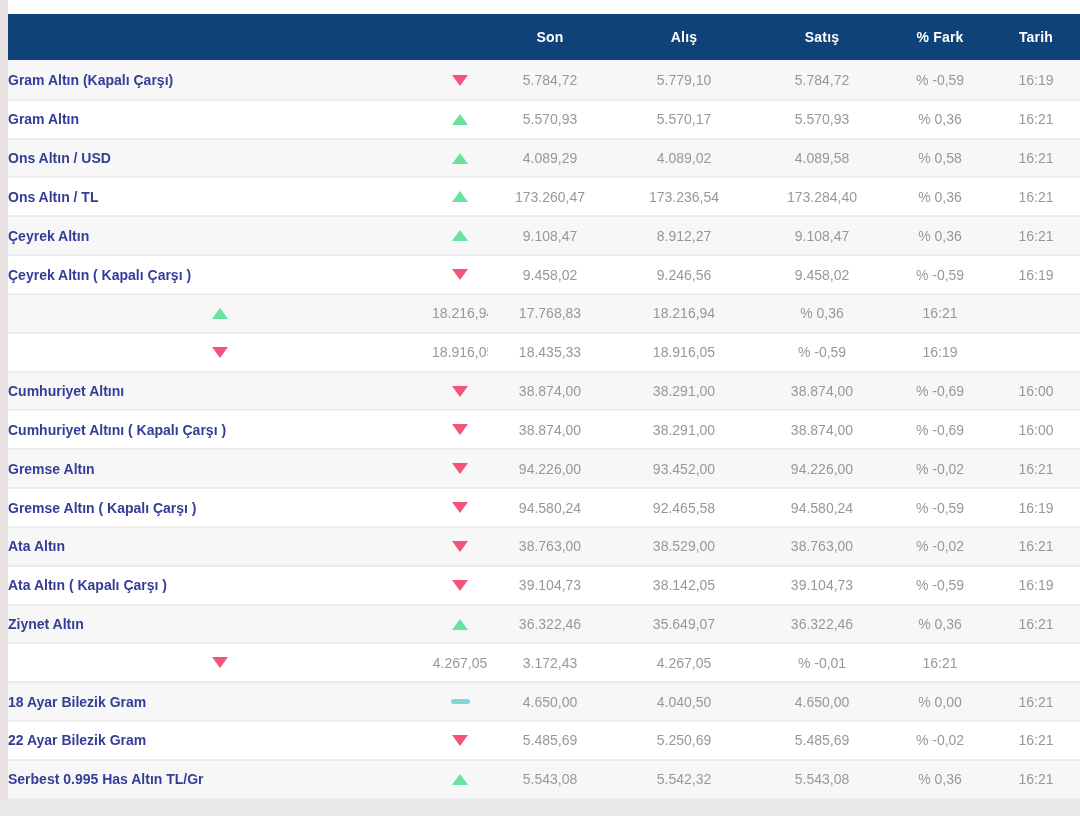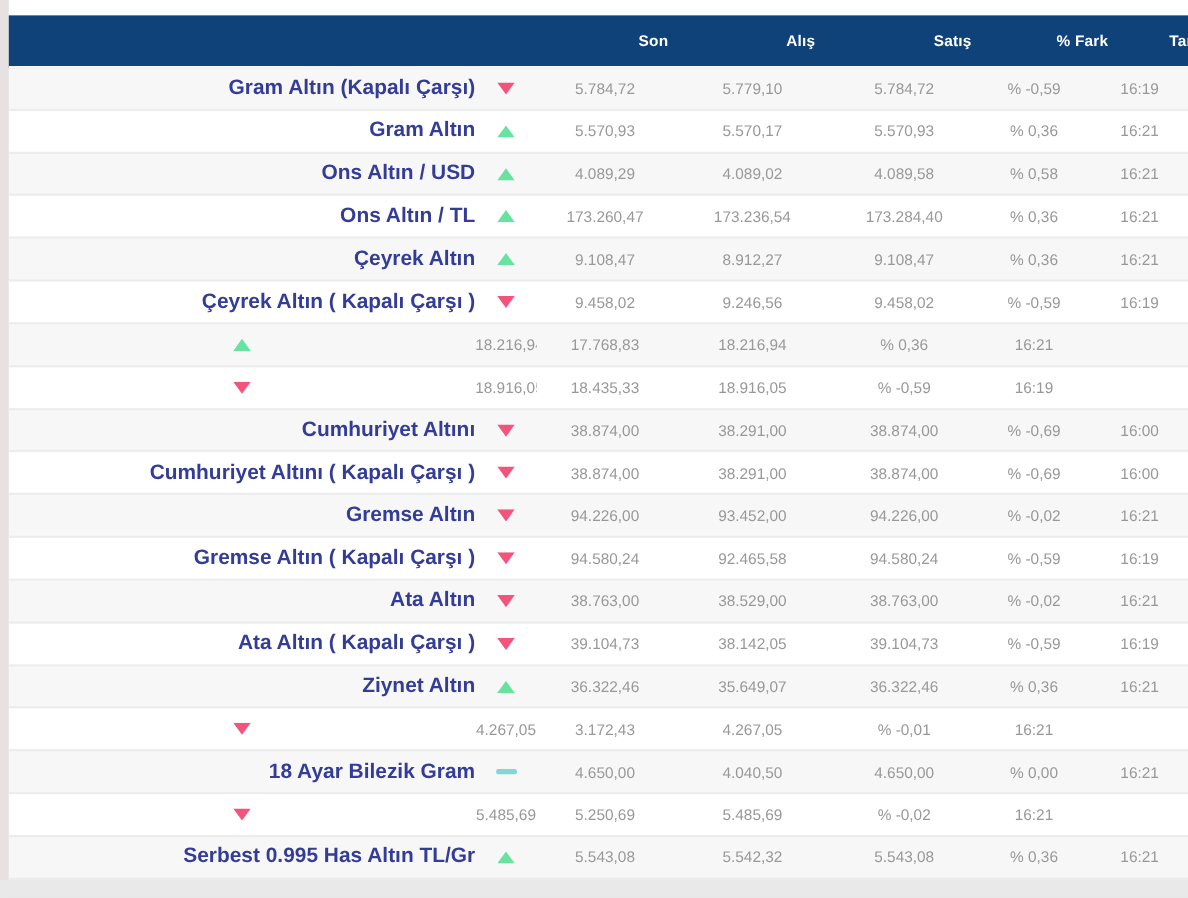--- a/index.html
+++ b/index.html
@@ -20,36 +20,35 @@
   .grid-row {
     display:grid;
     grid-template-columns:424px 56px 124px 144px 132px 104px 88px;
     align-items:center;
   }
   .thead {
     height:48px;
     background: var(--header-bg, #0e4278);
     color: var(--header-text, #ffffff);
     border-bottom:2px solid #f4f4f4;
-    padding-left:44px;
   }
   .thead .cell {
     font-size:14px; font-weight:700; text-align:center;
     letter-spacing:0.2px;
   }
   .tbody .row {
     height:38.84px;
     border-bottom:2px solid var(--separator, #ececec);
     background:#ffffff;
   }
   .tbody .row.odd { background: var(--row-alt-bg, #f7f7f7); }
   .cell { overflow:hidden; white-space:nowrap; }
   .cell.name {
-    padding-left:20px; text-align:right;
-    font-size:19px; font-weight:700;
+    text-align:left;
+    font-size:14px; font-weight:700;
     color: var(--name-text, #333d97);
     cursor:pointer;
   }
   .cell.num {
     text-align:center; font-size:14px;
     color: var(--value-text, #98989a);
   }
   .cell.trend { display:flex; justify-content:center; align-items:center; }
   .tri { display:inline-block; width:0; height:0; }
   .tri.up {
@@ -263,20 +262,21 @@
         <div class="cell trend">
           <span class="dash flat"></span>
         </div>
         <div class="cell num">4.650,00</div>
         <div class="cell num">4.040,50</div>
         <div class="cell num">4.650,00</div>
         <div class="cell num">% 0,00</div>
         <div class="cell num">16:21</div>
       </div>
       <div class="grid-row row">
+        <div class="cell name">22 Ayar Bilezik Gram</div>
         <div class="cell trend">
           <span class="tri down"></span>
         </div>
         <div class="cell num">5.485,69</div>
         <div class="cell num">5.250,69</div>
         <div class="cell num">5.485,69</div>
         <div class="cell num">% -0,02</div>
         <div class="cell num">16:21</div>
       </div>
       <div class="grid-row row odd">

